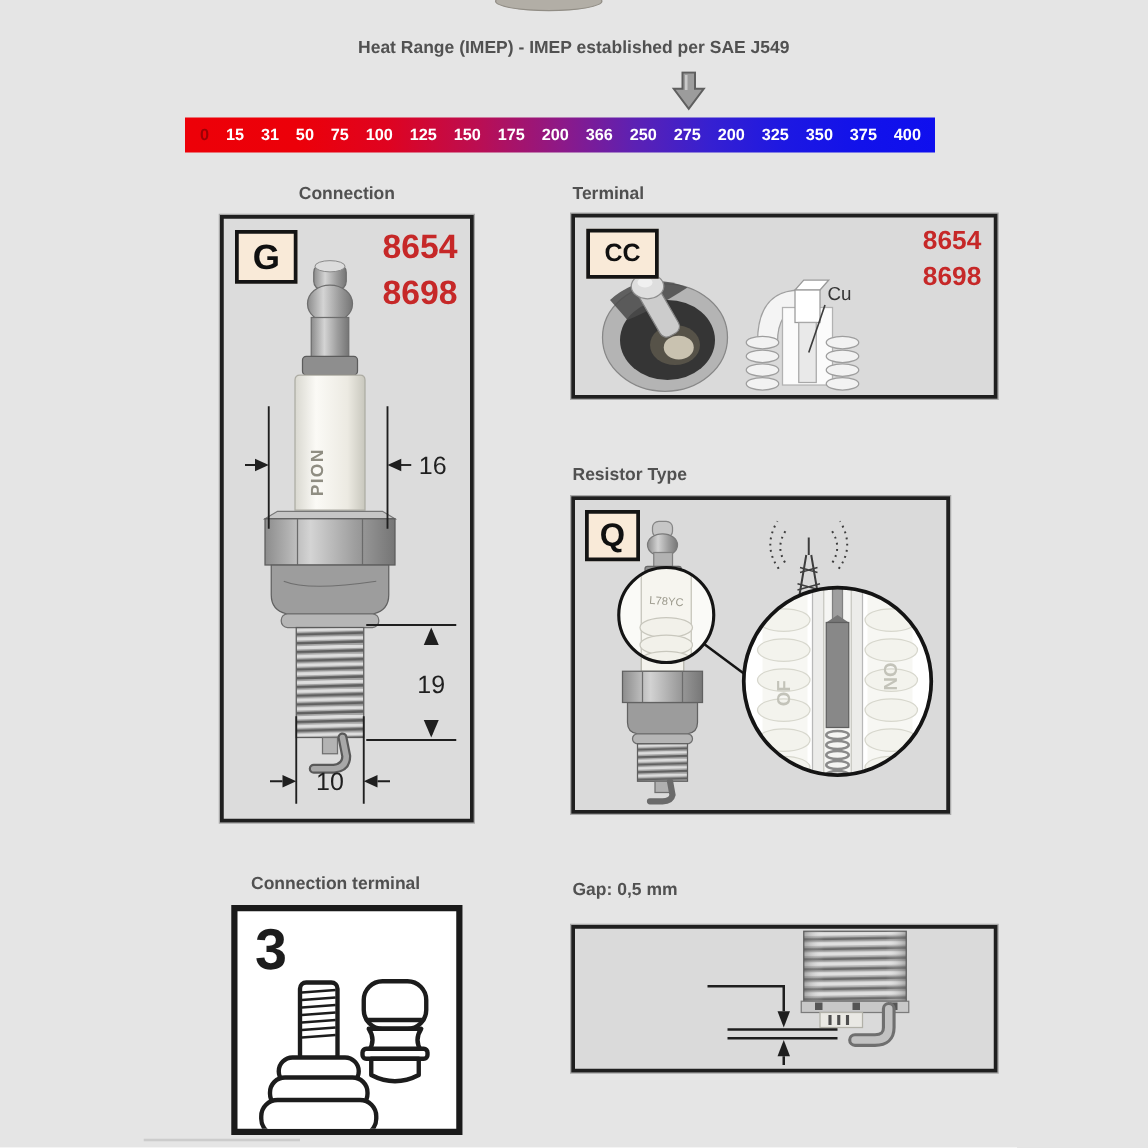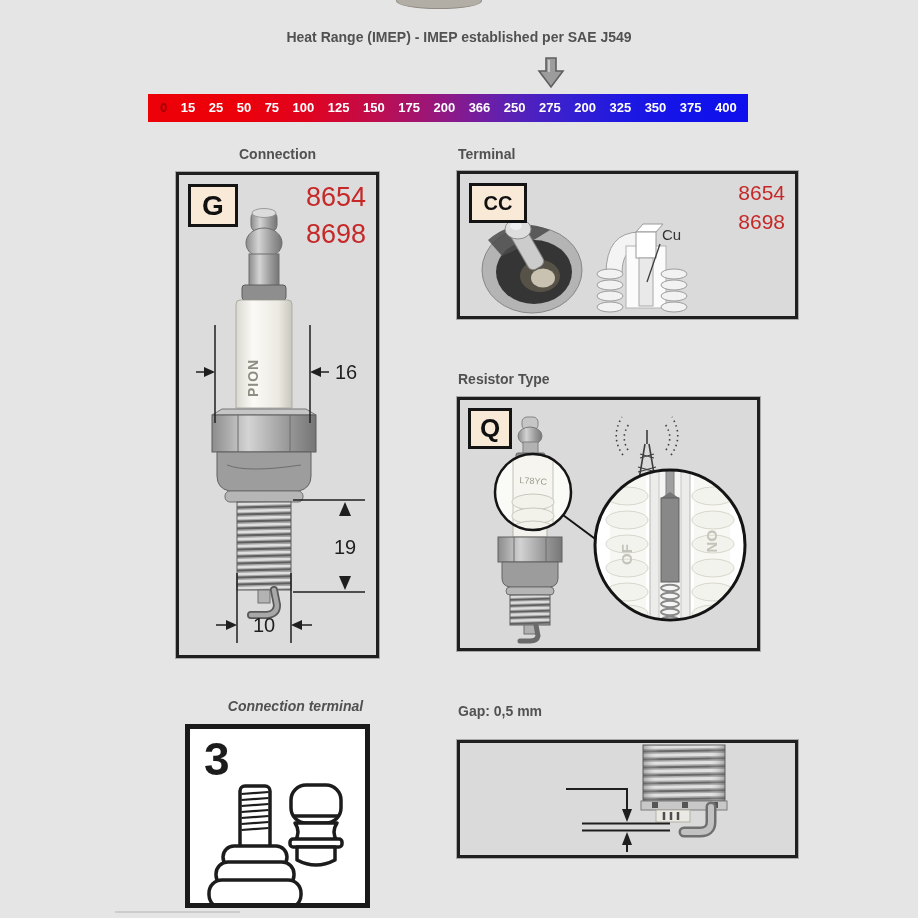--- a/index.html
+++ b/index.html
@@ -21,40 +21,40 @@
               #1212ea 90%,#0f0fee 100%);}
   .sv{font-size:13px;font-weight:bold;color:#fff;line-height:28px;}
   .sv.first{color:#9b0005;}
 
   
   .panel{position:absolute;box-sizing:border-box;background:#dadada;
          border:3px solid #1f1f1f;box-shadow:0 0 0 1px #a9a9a9;}
   .panel svg{position:absolute;left:0;top:0;}
   .badge{position:absolute;display:flex;align-items:center;justify-content:center;
          background:#f9ead8;border:3px solid #141414;font-weight:bold;color:#101010;}
-  .partnums{position:absolute;text-align:right;font-weight:normal;color:#c62828;}
+  .partnums{position:absolute;text-align:right;font-weight:bold;color:#c62828;}
   .partnums div{white-space:nowrap;}
 
   #dimension-box{left:176px;top:172px;width:203px;height:486px;background:#dcdcdc;}
   #dimension-title{left:176px;top:146px;width:203px;}
   #dim-badge{left:9px;top:9px;width:44px;height:37px;font-size:28px;}
   #dim-partnums{right:10px;top:4px;font-size:27px;line-height:37px;}
 
   #terminal-box{left:457px;top:171px;width:341px;height:148px;}
   #terminal-title{left:458px;top:146px;}
   #term-badge{left:9px;top:9px;width:52px;height:34px;font-size:20px;}
   #term-partnums{right:10px;top:4px;font-size:21px;line-height:29px;}
 
   #resistor-box{left:457px;top:397px;width:303px;height:254px;}
   #resistor-title{left:458px;top:371px;}
   #res-badge{left:8px;top:8px;width:38px;height:35px;font-size:26px;}
 
   #connection-box{left:185px;top:724px;width:185px;height:184px;background:#fff;
                   border:5px solid #1a1a1a;box-shadow:none;position:absolute;box-sizing:border-box;}
-  #connection-title{left:203px;top:698px;width:185px;font-style:italic;}
+  #connection-title{left:176px;top:698px;width:185px;}
 
   #gap-box{left:457px;top:740px;width:341px;height:118px;}
   #gap-title{left:458px;top:703px;}
 
   #top-remnant{position:absolute;left:396px;top:-7px;width:84px;height:14px;
                background:#b2aea6;border:1px solid #918d85;border-radius:50%;}
   #bottom-remnant{position:absolute;left:115px;top:911px;width:125px;height:2px;background:#cccccc;}
 
   svg text{font-family:"Liberation Sans",sans-serif;}
 </style>
@@ -68,21 +68,21 @@
   <div id="main-heading">Heat Range (IMEP) - IMEP established per SAE J549</div>
 
   <svg id="scale-arrow" viewBox="0 0 30 32">
     <path d="M10,1 L20,1 L20,14 L27,14 L15,30 L3,14 L10,14 Z" fill="#9c9c9c" stroke="#5f5f5f" stroke-width="1.6"></path>
     <path d="M12,3 L14,3 L14,15 L12,15 Z" fill="#c9c9c9"></path>
   </svg>
 
   <div id="heat-bar">
     <span class="sv first">0</span>
     <span class="sv">15</span>
-    <span class="sv">25</span>
+    <span class="sv">31</span>
     <span class="sv">50</span>
     <span class="sv">75</span>
     <span class="sv">100</span>
     <span class="sv">125</span>
     <span class="sv">150</span>
     <span class="sv">175</span>
     <span class="sv">200</span>
     <span class="sv">366</span>
     <span class="sv">250</span>
     <span class="sv">275</span>

